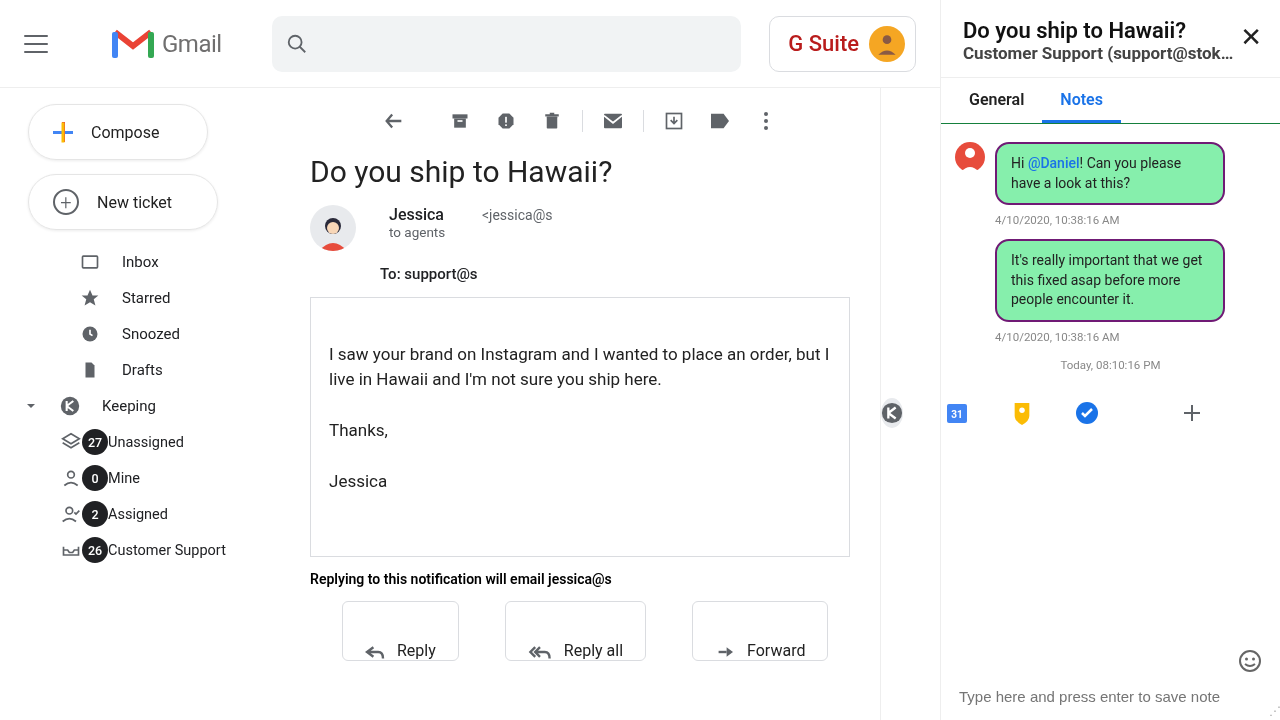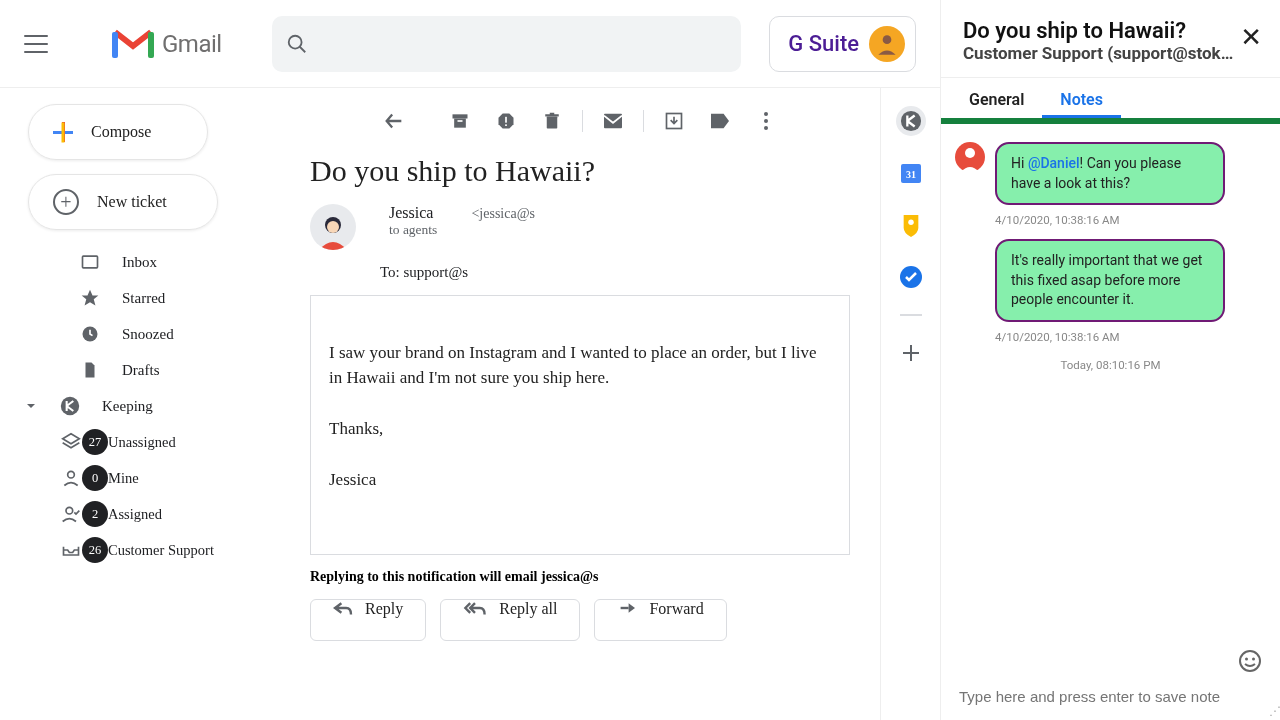--- a/index.html
+++ b/index.html
@@ -6,23 +6,23 @@
 body { font-family: 'Segoe UI', Roboto, Arial, sans-serif; width: 1280px; height: 720px; overflow: hidden; display: flex; background: #fff; }
 .main-app { width: 940px; display: flex; flex-direction: column; }
 .header { height: 88px; display: flex; align-items: center; padding: 0 24px; border-bottom: 1px solid #eee; }
 .hamburger { width: 24px; height: 24px; margin-right: 24px; display:flex; flex-direction:column; justify-content:space-between; padding:3px 0;}
 .hamburger span{height:2px;background:#5f6368;border-radius:1px;}
 .logo { display: flex; align-items: center; gap: 8px; margin-right: 50px; padding-left: 40px; }
 .logo-m { width: 42px; height: 32px; position: relative; }
 .logo-text { font-size: 24px; color: #706f6f; letter-spacing: -0.5px; }
 .search { flex: 1; max-width: 470px; height: 56px; background: #f1f3f4; border-radius: 10px; display: flex; align-items: center; padding: 0 14px; margin-right: 28px;}
 .gsuite { height: 56px; border-radius: 10px; border: 1px solid #dadce0; display: flex; align-items: center; padding: 0 10px 0 18px; gap: 10px; }
-.gsuite-text { font-size: 22px; color: #4c1d95; font-weight: 500;}
+.gsuite-text { font-size: 22px; color: #b91c1c; font-weight: 500;}
 .avatar-header { width: 36px; height: 36px; border-radius: 50%; background: #f5a623; display:flex;align-items:center;justify-content:center;}
-.content { flex: 1; display: flex; font-family: Liberation Serif, serif; }
+.content { flex: 1; display: flex; }
 .sidebar { width: 280px; padding: 16px 0; }
 .pill-btn { height: 56px; border-radius: 30px; border: 1px solid #e5e5e5; display: flex; align-items: center; padding: 0 24px; gap: 18px; font-size: 16px; color: #222; margin: 0 0 14px 28px; width: 180px; box-shadow: 0 1px 3px rgba(0,0,0,0.08); cursor:pointer;}
 .pill-btn.compose{width:180px;}
 .pill-btn.ticket{width:190px;}
 .plus-compose { width: 20px; height: 20px; position: relative;}
 .plus-compose::before,.plus-compose::after{content:'';position:absolute;background:#34A853;width:20px;height:3px;top:8.5px;left:0;}
 .plus-compose::after{transform:rotate(90deg);background:#FBBC05;}
 .plus-compose::before{background:#4285F4;}
 .plus-compose .d{position:absolute;width:3px;height:20px;left:8.5px;top:0;background:#EA4335;}
 .plus-ticket{width:26px;height:26px;border:2px solid #5f6368;border-radius:50%;display:flex;align-items:center;justify-content:center;font-size:20px;color:#5f6368;line-height:1;font-weight:300;}
@@ -41,29 +41,29 @@
 .sender-row { display: flex; gap: 33px; padding: 0 10px; position:relative;}
 .sender-av { width: 46px; height: 46px; border-radius: 50%; background: #e8eaed; display:flex;align-items:flex-end;justify-content:center;overflow:hidden;}
 .sender-info { }
 .sender-name { font-size: 16px; color: #202124; font-weight: 500;}
 .sender-email { font-size: 14px; color: #5f6368; margin-left: 38px;}
 .sender-to { font-size: 13.5px; color: #5f6368; }
 .to-line { font-size: 15px; color: #202124; padding: 14px 10px 14px 80px; font-weight:500;}
 .body-box { border: 1px solid #dadce0; margin: 0 10px; padding: 18px; font-size: 17px; color: #222; line-height: 1.5; min-height:260px;}
 .reply-note{font-size:14px;font-weight:600;padding:14px 10px;}
 .reply-row{display:flex;gap:14px;padding:0 10px;}
-.reply-btn{height:42px;padding:0 22px;border:1px solid #dadce0;border-radius:6px;display:flex;align-items:flex-start;gap:12px;font-size:16px;color:#222;cursor:pointer;}
-.right-rail { width: 60px; border-left: 1px solid #eee; display: flex; flex-direction: column; align-items: center; padding-top: 18px; gap: 22px; }
+.reply-btn{height:60px;padding:0 22px;border:1px solid #dadce0;border-radius:6px;display:flex;align-items:flex-end;gap:12px;font-size:16px;color:#222;cursor:pointer;margin-left:32px;}
+.right-rail { width: 60px; border-left: 1px solid #eee; display: flex; flex-direction: row; align-items: center; padding-top: 18px; gap: 42px; }
 .rail-icon { width: 30px; height: 30px; display:flex;align-items:center;justify-content:center;border-radius:50%;cursor:pointer;}
 .side-panel { width: 340px; border-left: 1px solid #eee; display: flex; flex-direction: column; }
 .sp-head { padding: 18px 22px 14px; position: relative; border-bottom:1px solid #eee;}
 .sp-title { font-size: 22px; font-weight: 600; color: #111; }
 .sp-sub { font-size: 17px; color: #444; font-weight:700; white-space:nowrap;overflow:hidden;text-overflow:ellipsis;}
 .sp-close { position: absolute; right: 18px; top: 22px; font-size: 26px; cursor:pointer; color:#222;}
-.sp-tabs { display: flex; height: 46px; border-bottom: 6px solid #15803d; padding:0 10px;}
+.sp-tabs { display: flex; height: 46px; border-bottom: 1px solid #15803d; padding:0 10px;}
 .sp-tab { padding: 12px 18px; font-size: 16px; font-weight: 600; color: #222; cursor:pointer;}
 .sp-tab.active { color: #1a73e8; border-bottom: 3px solid #1a73e8; }
 .sp-body { flex: 1; padding: 18px 14px; display:flex;flex-direction:column;gap:6px;overflow:auto;}
 .note-row{display:flex;gap:10px;align-items:flex-start;}
 .note-row.right{flex-direction:row-reverse;}
 .note-av{width:30px;height:30px;border-radius:50%;flex-shrink:0;}
 .bubble{background:#86efac;border:2px solid #701a75;border-radius:14px;padding:10px 14px;font-size:14px;color:#222;max-width:230px;line-height:1.4;}
 .note-row.right .bubble{background:#f1f3f4;border:none;}
 .timestamp{font-size:11.5px;color:#888;text-align:center;margin:2px 0 6px;}
 .sp-footer{padding:14px 18px;position:relative;border-top:1px solid transparent;}

